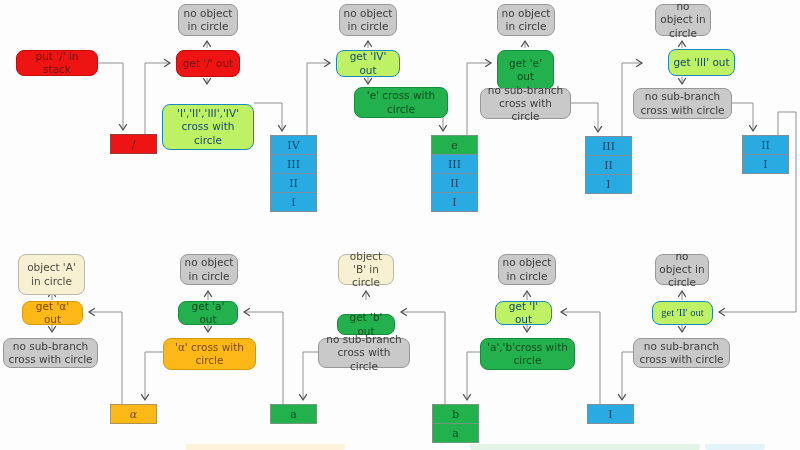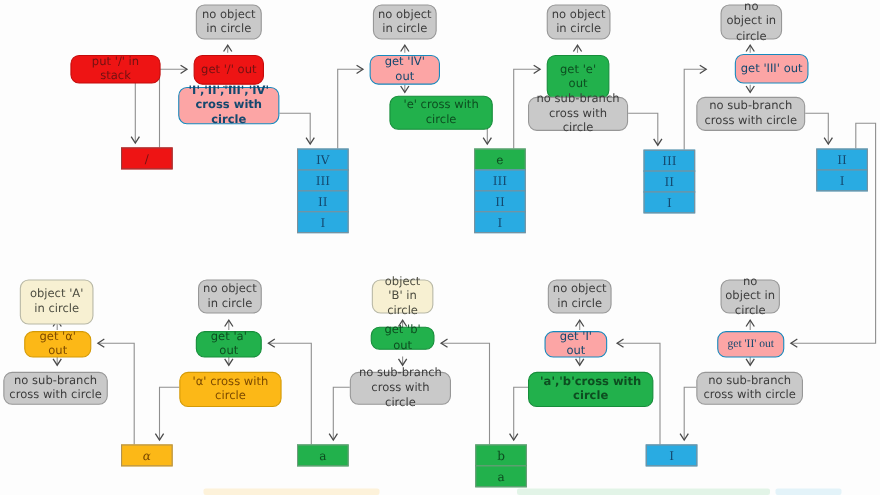--- a/index.html
+++ b/index.html
@@ -4,21 +4,21 @@
 <style>
   html,body{margin:0;padding:0;background:#ffffff;}
   #canvas{position:relative;width:800px;height:450px;background:#fdfdfd;overflow:hidden;
           font-family:"DejaVu Sans","Liberation Sans",sans-serif;}
   svg.wires{position:absolute;left:0;top:0;width:800px;height:450px;}
   .box{position:absolute;border-radius:8px;display:flex;align-items:center;justify-content:center;
        text-align:center;font-size:10.5px;line-height:1.25;padding:2px 3px;box-sizing:border-box;}
   .gray {background:#c9c9c9;border:1px solid #979797;color:#3c3c3c;}
   .cream{background:#f7f0d2;border:1px solid #b8b8a6;color:#4c4c40;}
   .red  {background:#ee1414;border:1px solid #c40b0b;color:#701212;}
-  .blue {background:#fca5a5;border:1px solid #1789bd;color:#14486e;}
+  .blue {background:#bef264;border:1px solid #1789bd;color:#14486e;}
   .green{background:#22b14c;border:1px solid #168d3a;color:#0d4d20;}
   .orange{background:#fcb817;border:1px solid #d49a06;color:#7c4a00;}
   .stack{position:absolute;}
   .cell{width:47px;height:20px;border:1px solid #8c8c8c;margin-top:-1px;box-sizing:border-box;
         display:flex;align-items:center;justify-content:center;
         font-family:"DejaVu Serif","Liberation Serif",serif;font-size:11px;}
   .cell.red  {background:#ee1414;color:#701212;border-color:#9b3a3a;border-radius:0;}
   .cell.blue {background:#29abe2;color:#14486e;border-color:#7f8f99;border-radius:0;}
   .cell.green{background:#22b14c;color:#0d4d20;border-color:#6f9b7c;border-radius:0;}
   .cell.orange{background:#fcb817;color:#7c4a00;border-color:#b09253;border-radius:0;}
@@ -72,25 +72,25 @@
       <path d="M283,404 V312 H244" marker-end="url(#arr)"></path>
       <path d="M208,300 V291" marker-end="url(#arr)"></path>
       <path d="M208,324 V332" marker-end="url(#arr)"></path>
       <path d="M163,352 H145 V400" marker-end="url(#arr)"></path>
       <path d="M122,404 V312 H89" marker-end="url(#arr)"></path>
       <path d="M52,300 V291" marker-end="url(#arr)"></path>
       <path d="M52,324 V332" marker-end="url(#arr)"></path>
     </g>
   </svg>
 
-  <div class="box red" style="left:16px;top:50px;width:82px;height:26px;margin-left:48px;">put '/' in stack</div>
+  <div class="box red" style="left:16px;top:50px;width:82px;height:26px;">put '/' in stack</div>
 
   <div class="box gray" style="left:178px;top:4px;width:60px;height:32px;">no object in circle</div>
   <div class="box red" style="left:176px;top:50px;width:64px;height:27px;">get '/' out</div>
-  <div class="box blue" style="left:162px;top:79px;width:92px;height:34px;font-weight:bold;">'I','II','III','IV' cross with circle</div>
+  <div class="box blue" style="left:162px;top:104px;width:92px;height:46px;">'I','II','III','IV' cross with circle</div>
 
   <div class="box gray" style="left:339px;top:4px;width:58px;height:32px;">no object in circle</div>
   <div class="box blue" style="left:336px;top:50px;width:64px;height:27px;">get 'IV' out</div>
   <div class="box green" style="left:321px;top:87px;width:94px;height:31px;margin-left:33px;">'e' cross with circle</div>
 
   <div class="box gray" style="left:497px;top:4px;width:58px;height:32px;">no object in circle</div>
   <div class="box green" style="left:497px;top:50px;width:57px;height:40px;">get 'e' out</div>
   <div class="box gray" style="left:480px;top:88px;width:91px;height:31px;">no sub-branch cross with circle</div>
 
   <div class="box gray" style="left:655px;top:4px;width:56px;height:32px;">no object in circle</div>
@@ -124,26 +124,26 @@
 
   <div class="box cream" style="left:18px;top:254px;width:67px;height:41px;">object 'A' in circle</div>
   <div class="box orange" style="left:22px;top:301px;width:61px;height:24px;">get 'α' out</div>
   <div class="box gray" style="left:3px;top:338px;width:95px;height:30px;">no sub-branch cross with circle</div>
 
   <div class="box gray" style="left:180px;top:254px;width:58px;height:31px;">no object in circle</div>
   <div class="box green" style="left:178px;top:301px;width:60px;height:24px;">get 'a' out</div>
   <div class="box orange" style="left:163px;top:338px;width:93px;height:32px;">'α' cross with circle</div>
 
   <div class="box cream" style="left:338px;top:254px;width:56px;height:31px;">object 'B' in circle</div>
-  <div class="box green" style="left:337px;top:297px;width:58px;height:21px;">get 'b' out</div>
+  <div class="box green" style="left:337px;top:314px;width:58px;height:21px;">get 'b' out</div>
   <div class="box gray" style="left:318px;top:338px;width:92px;height:30px;">no sub-branch cross with circle</div>
 
   <div class="box gray" style="left:498px;top:254px;width:58px;height:31px;">no object in circle</div>
   <div class="box blue" style="left:495px;top:301px;width:57px;height:24px;">get 'I' out</div>
-  <div class="box green" style="left:480px;top:338px;width:114px;height:32px;font-weight:bold;">'a','b'cross with circle</div>
+  <div class="box green" style="left:480px;top:338px;width:95px;height:32px;">'a','b'cross with circle</div>
 
   <div class="box gray" style="left:655px;top:254px;width:54px;height:31px;">no object in circle</div>
   <div class="box blue" style="left:652px;top:301px;width:61px;height:24px;font-family:Liberation Serif, serif;">get 'II' out</div>
   <div class="box gray" style="left:633px;top:338px;width:97px;height:30px;">no sub-branch cross with circle</div>
 
   <div class="stack" style="left:110px;top:405px;">
     <div class="cell orange italic">α</div>
   </div>
   <div class="stack" style="left:270px;top:405px;">
     <div class="cell green">a</div>

